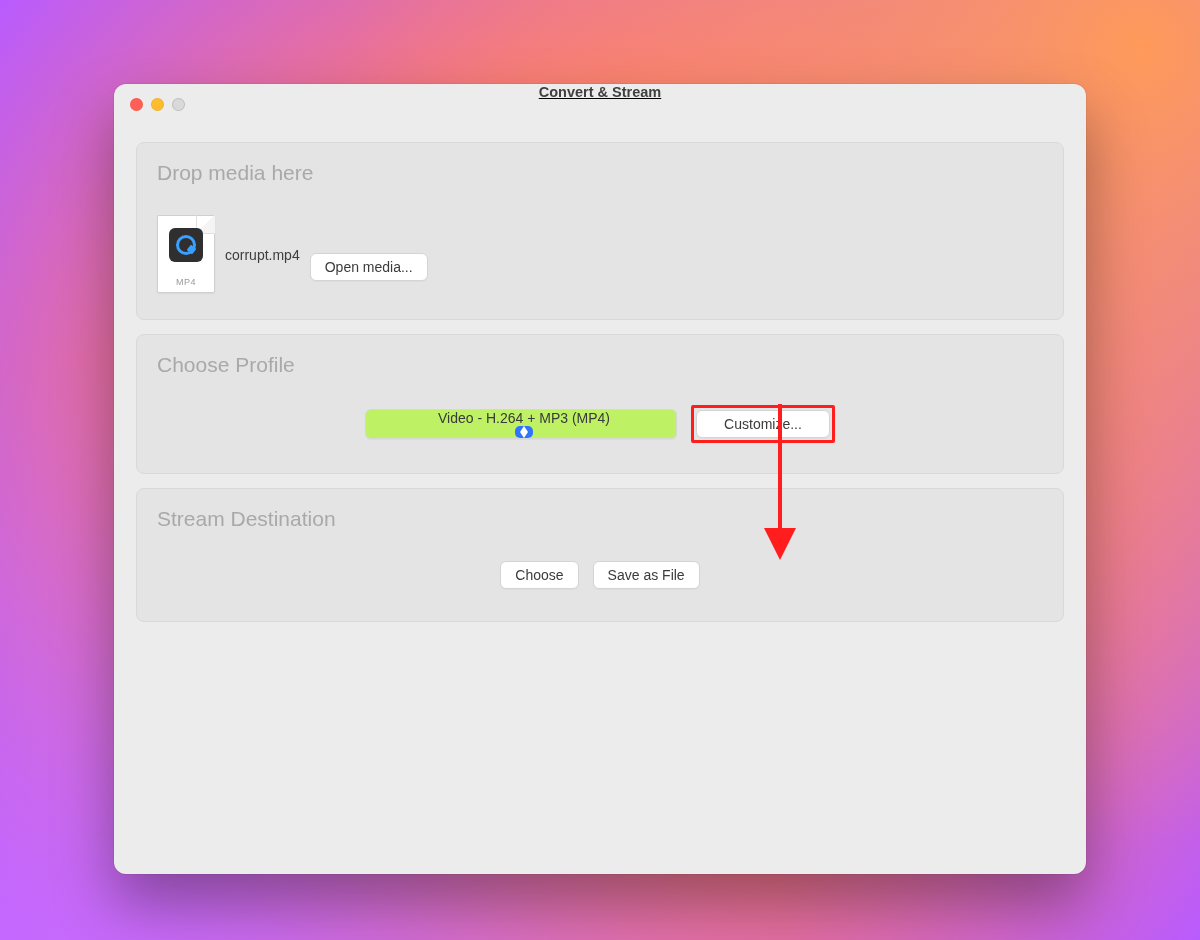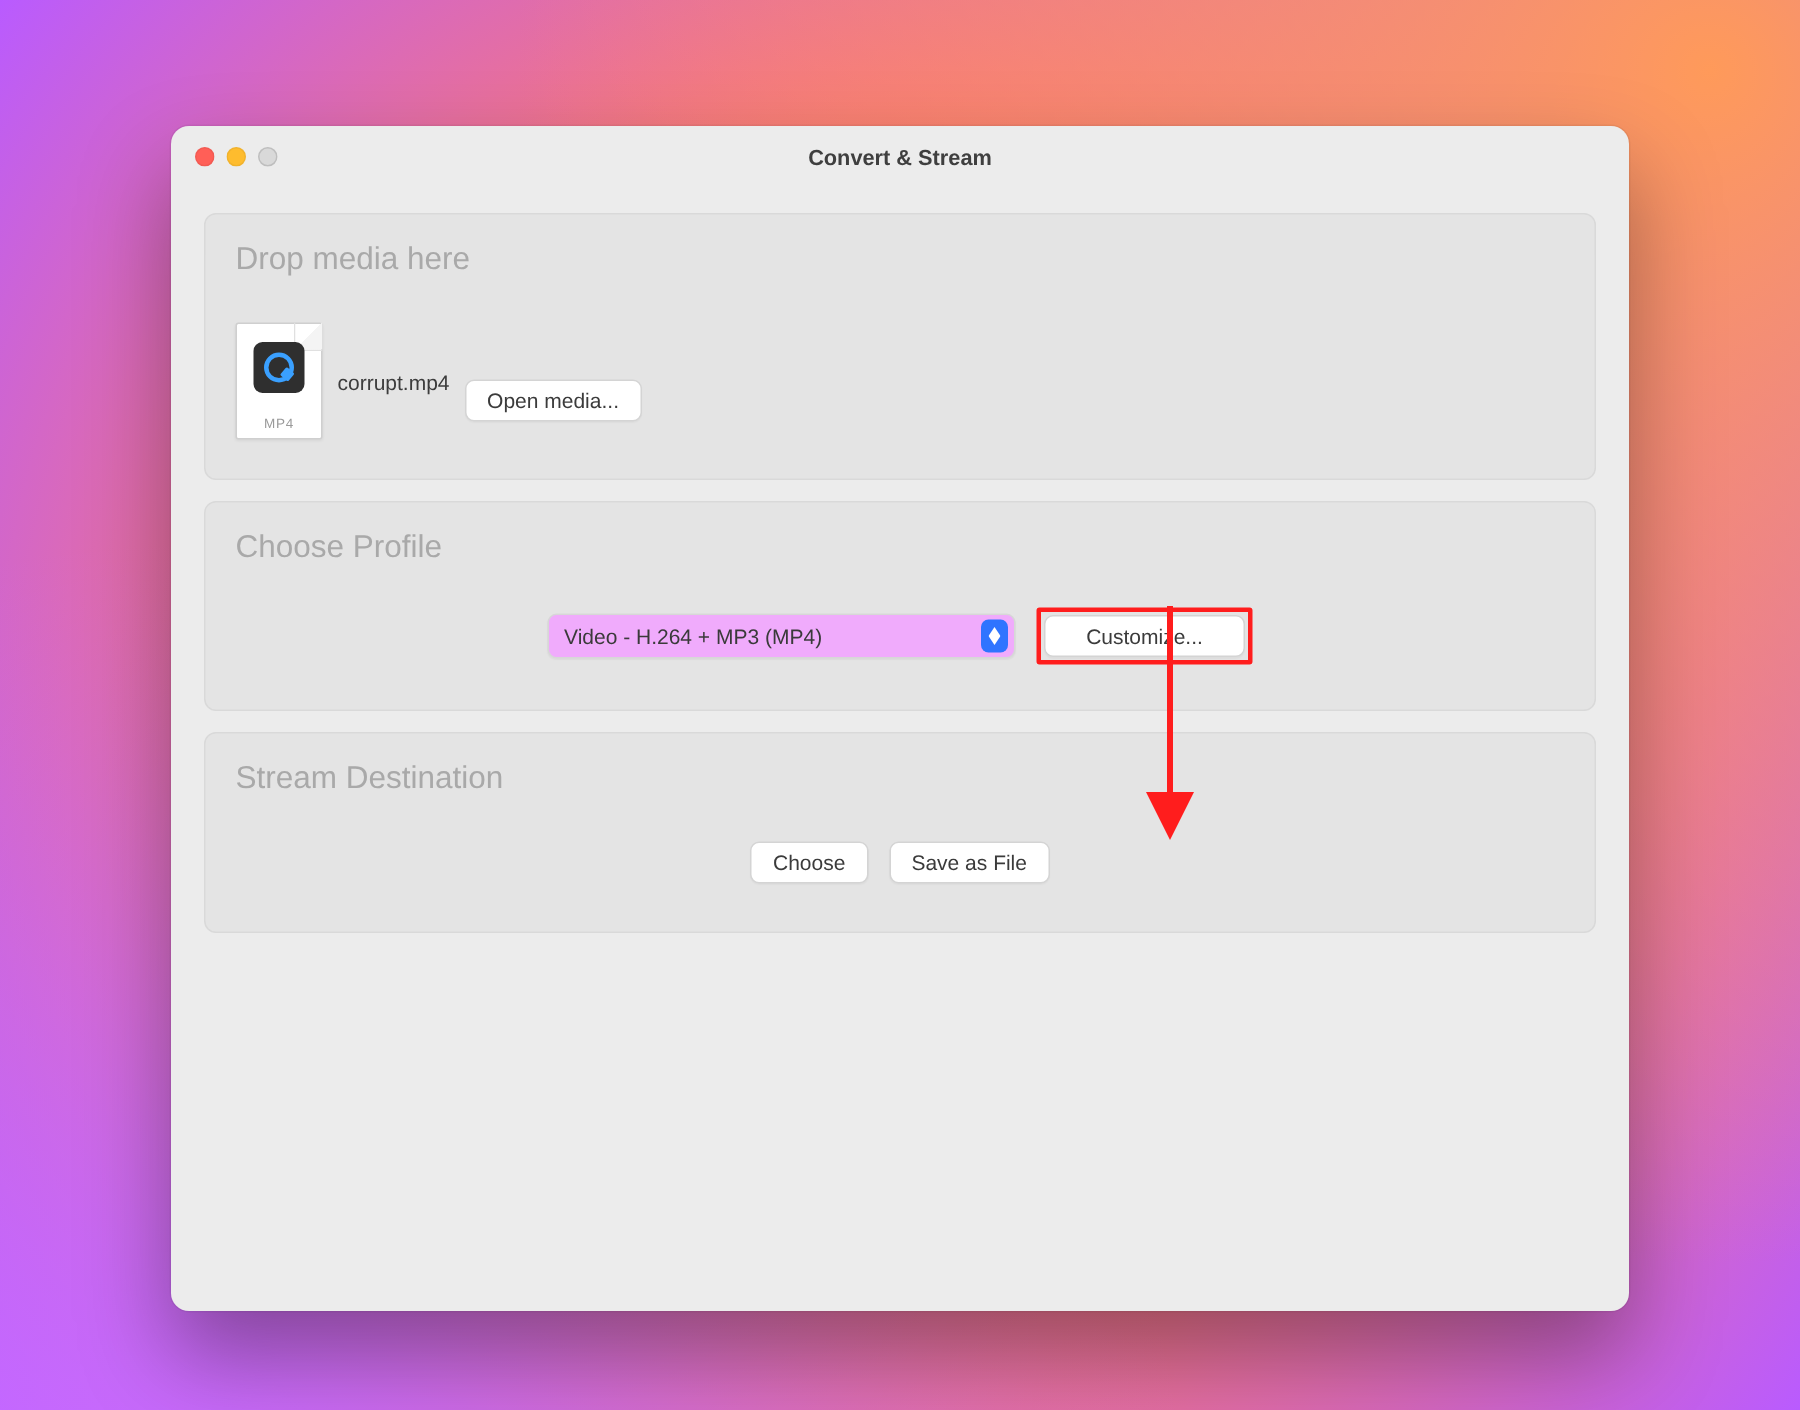--- a/index.html
+++ b/index.html
@@ -16,23 +16,24 @@
     margin-top: 84px;
     width: 972px;
     height: 790px;
     background: #ececec;
     border-radius: 12px;
     box-shadow: 0 30px 60px rgba(0,0,0,0.35), 0 0 0 1px rgba(0,0,0,0.05);
     overflow: hidden;
   }
   .titlebar {
     height: 44px;
-    display: flex; align-items: center; justify-content: center;
+    display: flex; align-items: flex-start; justify-content: center;
     position: relative;
     border-bottom: 1px solid rgba(0,0,0,0.0);
+    text-decoration: underline;
   }
   .traffic-lights { position: absolute; left: 16px; top: 14px; display: flex; gap: 8px; }
   .dot { width: 13px; height: 13px; border-radius: 50%; }
   .dot.red { background:#ff5f57; border:1px solid rgba(0,0,0,0.05);}
   .dot.yellow { background:#febc2e; border:1px solid rgba(0,0,0,0.05);}
   .dot.grey { background:#d9d9d9; border:1px solid rgba(0,0,0,0.12);}
   .title { font-weight: 600; font-size: 14.5px; color:#3f3f3f; }
 
   .content { padding: 14px 22px 14px 22px; }
   .panel {
@@ -62,24 +63,25 @@
   .btn {
     background:#fff; border:1px solid #d4d4d4; border-radius:6px;
     padding: 5px 14px; font-size:14px; color:#3b3b3b;
     box-shadow: 0 1px 1px rgba(0,0,0,0.03);
     cursor:pointer;
   }
 
   .profile-row { display:flex; align-items:center; justify-content:center; gap: 14px; padding: 24px 0 8px 0; position:relative;}
   .select {
     display:flex; align-items:center; justify-content:space-between;
-    width: 312px; height:30px; background:#f0abfc; border:1px solid #d7d7d7;
+    width: 312px; height:30px; background:#bef264; border:1px solid #d7d7d7;
     border-radius:6px; padding:0 4px 0 10px; font-size:14px; color:#3a3a3a;
     box-shadow: 0 1px 1px rgba(0,0,0,0.04);
     cursor:pointer;
+    flex-direction:column;
   }
   .select .stepper{
     width:18px; height:22px; background:#2f74ff; border-radius:5px;
     display:flex; flex-direction:column; align-items:center; justify-content:center; gap:0px;
     color:#fff;
   }
   .stepper svg{ display:block; }
   .customize-wrap{
     border: 3px solid #ff1d1d; padding: 2px 2px; border-radius:2px;
   }

